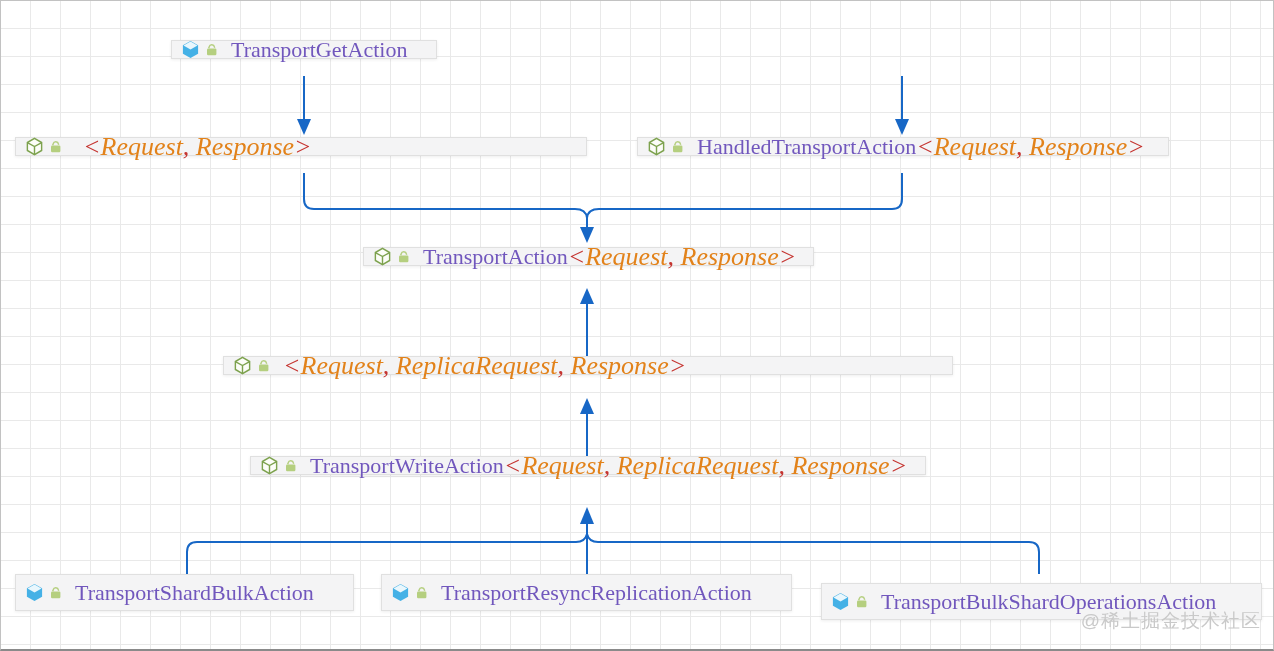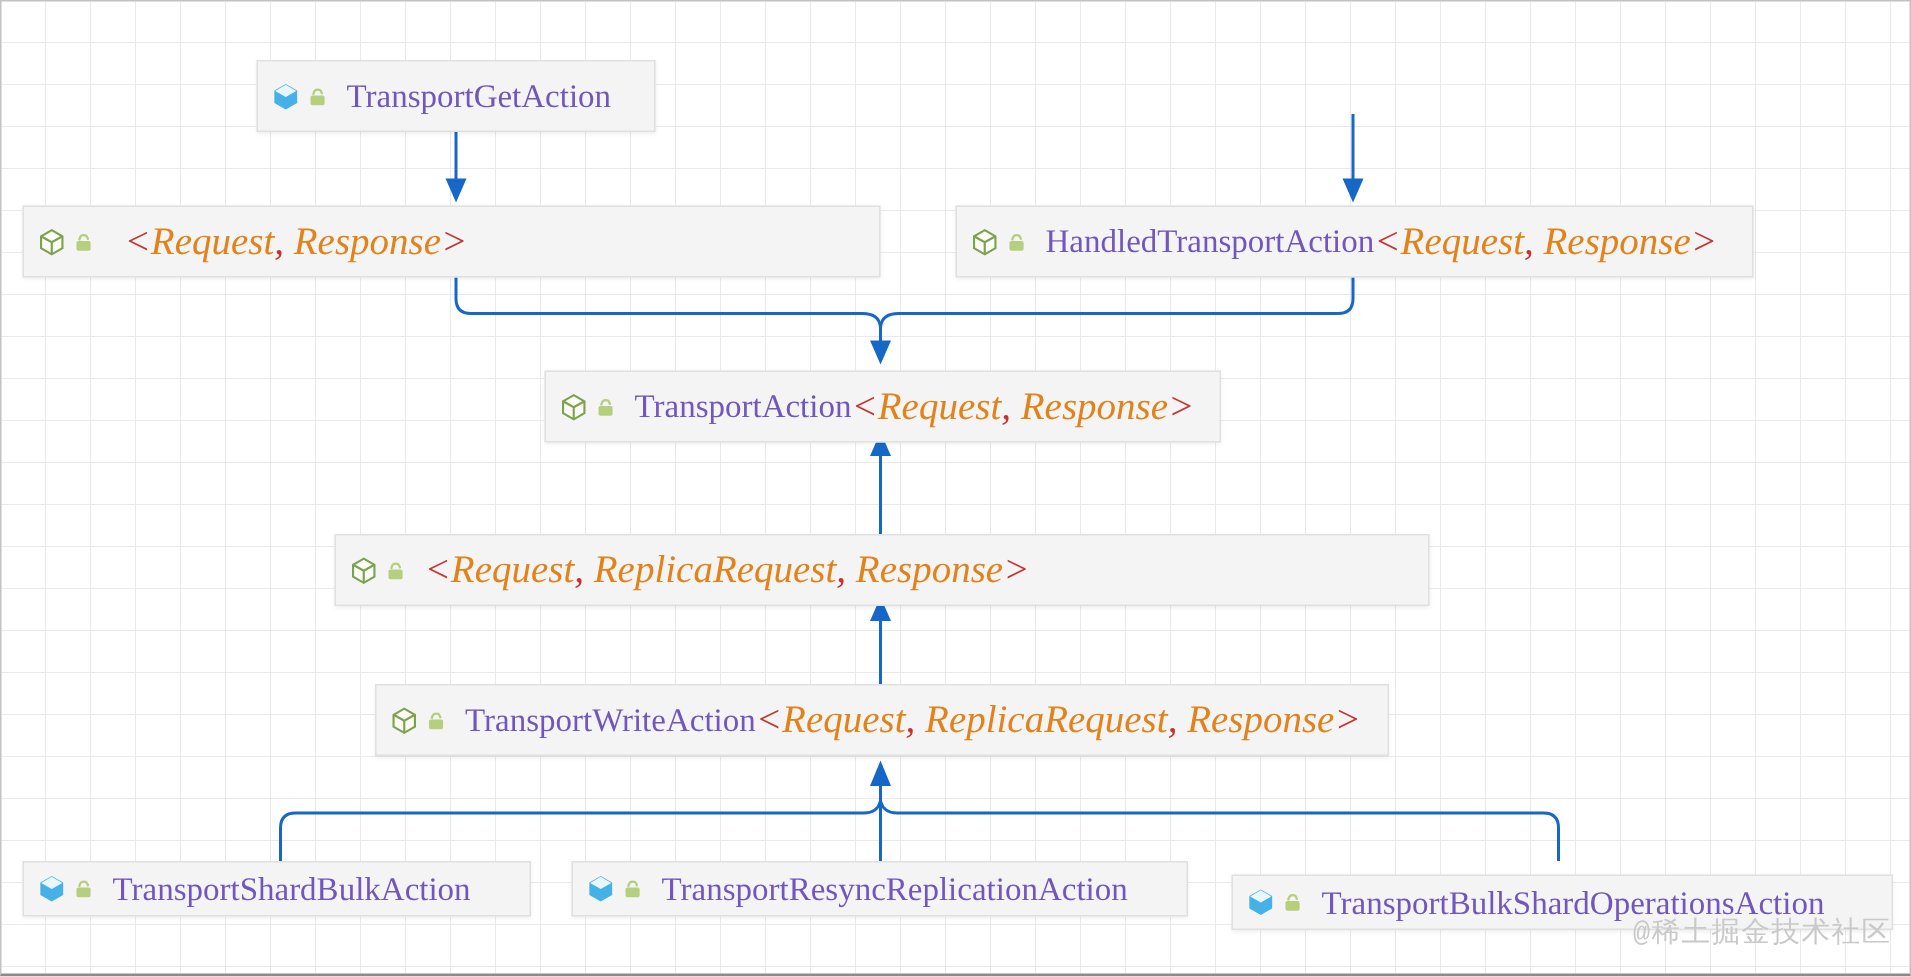--- a/index.html
+++ b/index.html
@@ -15,39 +15,39 @@
     background-position:-1px -1px;
     border:1px solid #c2c2c2;
     border-bottom:2px solid #8a8a8a;
     overflow:hidden;
     font-family:"Liberation Serif","DejaVu Serif",serif;
   }
   .edges{position:absolute;left:0;top:0;width:1274px;height:651px;}
   .el{stroke:var(--edge-color,#1767c6);stroke-width:2;fill:none;}
   .ea{fill:var(--edge-color,#1767c6);stroke:none;}
   .node{
-    position:absolute;height:48px;
+    position:absolute;height:19px;
     display:flex;align-items:center;
     background:var(--node-bg,#f4f4f5);
     border:1px solid var(--node-border,#e0e0e0);
     box-shadow:0 1px 3px rgba(0,0,0,0.07);
     box-sizing:border-box;
     padding:0 16px 0 9px;
     white-space:nowrap;
   }
   .cube{width:19px;height:19px;margin-right:6px;flex:0 0 auto;}
   .lock{width:12px;height:13px;margin-right:13px;flex:0 0 auto;}
   .nm{font-size:22px;color:var(--name-color,#7157bd);}
   .gen{font-size:26px;font-style:italic;}
   .gen.gap{margin-left:8px;}
   .gen .sym{color:var(--sym-color,#c53430);}
   .gen .typ{color:var(--type-color,#e2821a);}
   .watermark{
     position:absolute;right:12px;bottom:15px;
-    font-family:Liberation Mono, monospace;
+    font-family:Liberation Sans, sans-serif;
     font-size:19px;letter-spacing:1px;
     color:var(--watermark-color,#c9c9c9);
   }
 </style>
 </head>
 <body>
 
 <div class="canvas">
 
   <svg class="edges" viewBox="0 0 1274 651">

